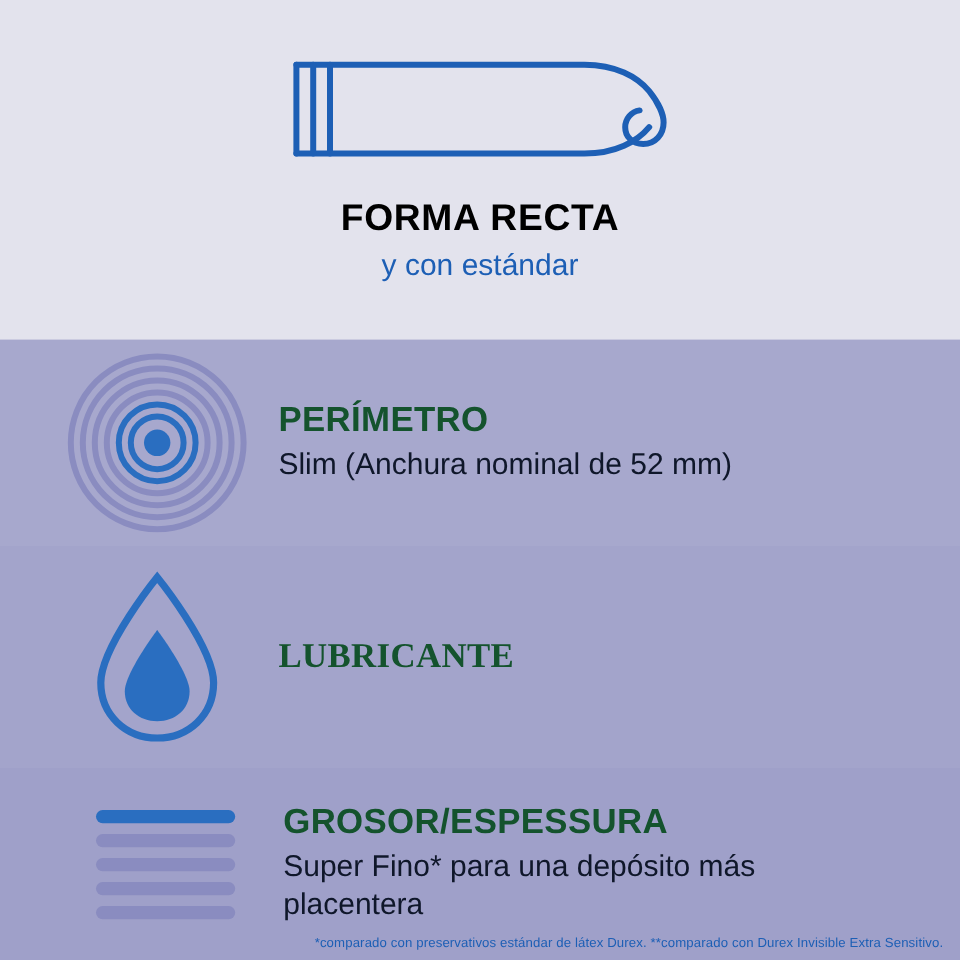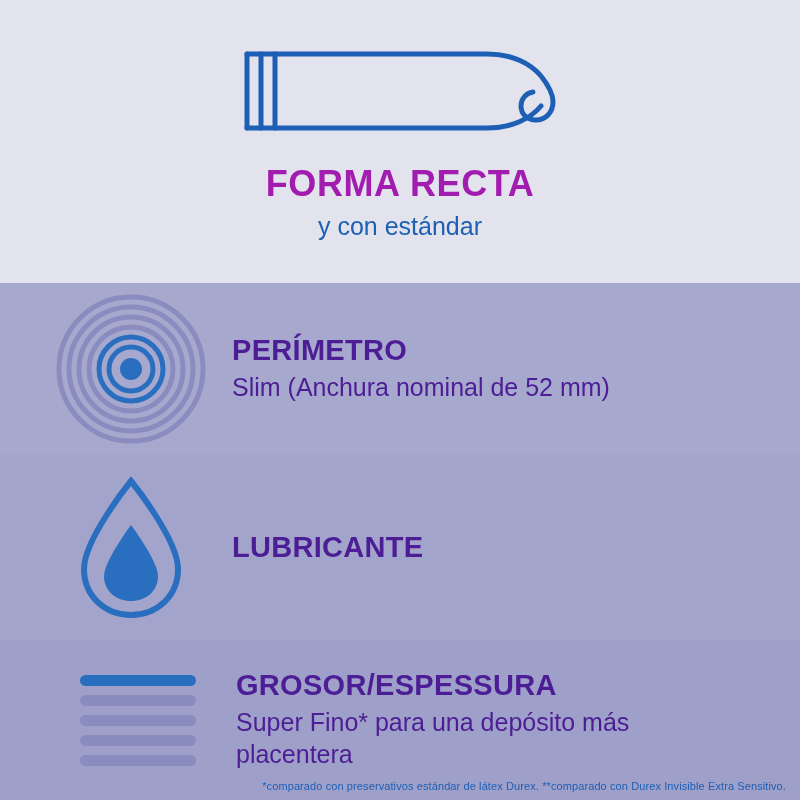--- a/index.html
+++ b/index.html
@@ -32,22 +32,22 @@
     padding-top: 36px;
     box-sizing: border-box;
   }
   .hero-icon {
     width: 330px;
     height: 110px;
     display: block;
   }
   .hero-title {
     margin-top: 20px;
-    color: #a21caf;
-    font-size: 36px;
+    color: #000000;
+    font-size: 31px;
     font-weight: bold;
     letter-spacing: 0.6px;
     text-transform: uppercase;
     line-height: 1;
   }
   .hero-sub {
     margin-top: 12px;
     color: #1d5fb5;
     font-size: 25px;
     font-weight: normal;
@@ -55,46 +55,46 @@
   }
 
   
   .row {
     display: flex;
     align-items: center;
     box-sizing: border-box;
     padding-left: 36px;
   }
   .row-1 { height: 172px; background: #a7a8cd; }
-  .row-2 { height: 185px; background: #a3a4cb; }
+  .row-2 { height: 185px; background: #a3a4cb; font-family: Liberation Serif, serif; }
   .row-3 { height: 160px; background: #9fa0c9; padding-left: 40px; }
 
   .row-icon {
     width: 190px;
     min-width: 190px;
     display: flex;
     align-items: center;
     justify-content: center;
   }
   .row-text {
     display: flex;
     flex-direction: column;
     justify-content: center;
     padding-left: 6px;
   }
   .row-title {
-    color: #4c1d95;
+    color: #14532d;
     font-size: 29px;
     font-weight: bold;
     text-transform: uppercase;
     letter-spacing: 0.3px;
     line-height: 1.1;
   }
   .row-desc {
-    color: #4c1d95;
+    color: #0f172a;
     font-size: 25px;
     line-height: 1.28;
     margin-top: 5px;
     max-width: 470px;
   }
 
   
   .footnote-band {
     flex: 1;
     background: #9fa0c9;

